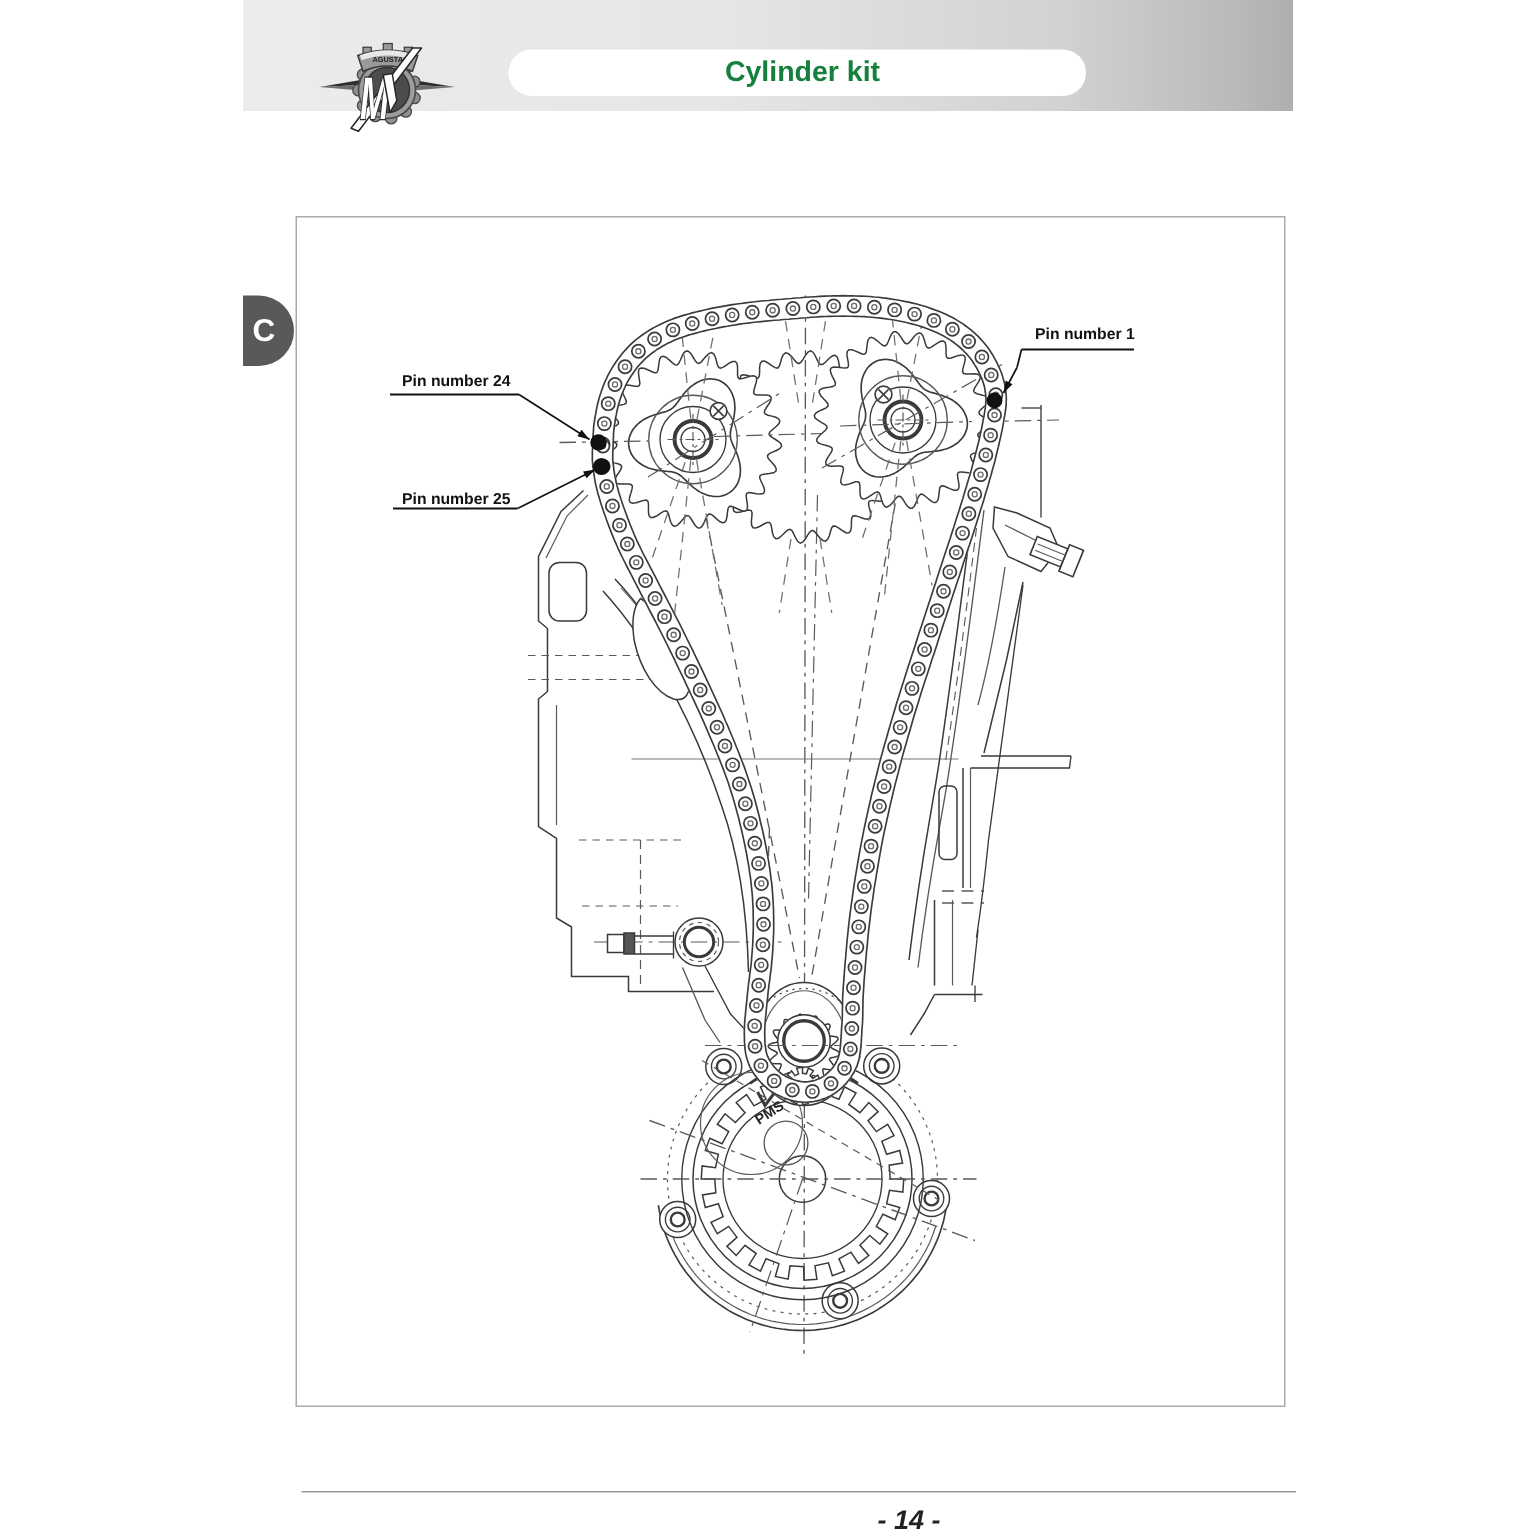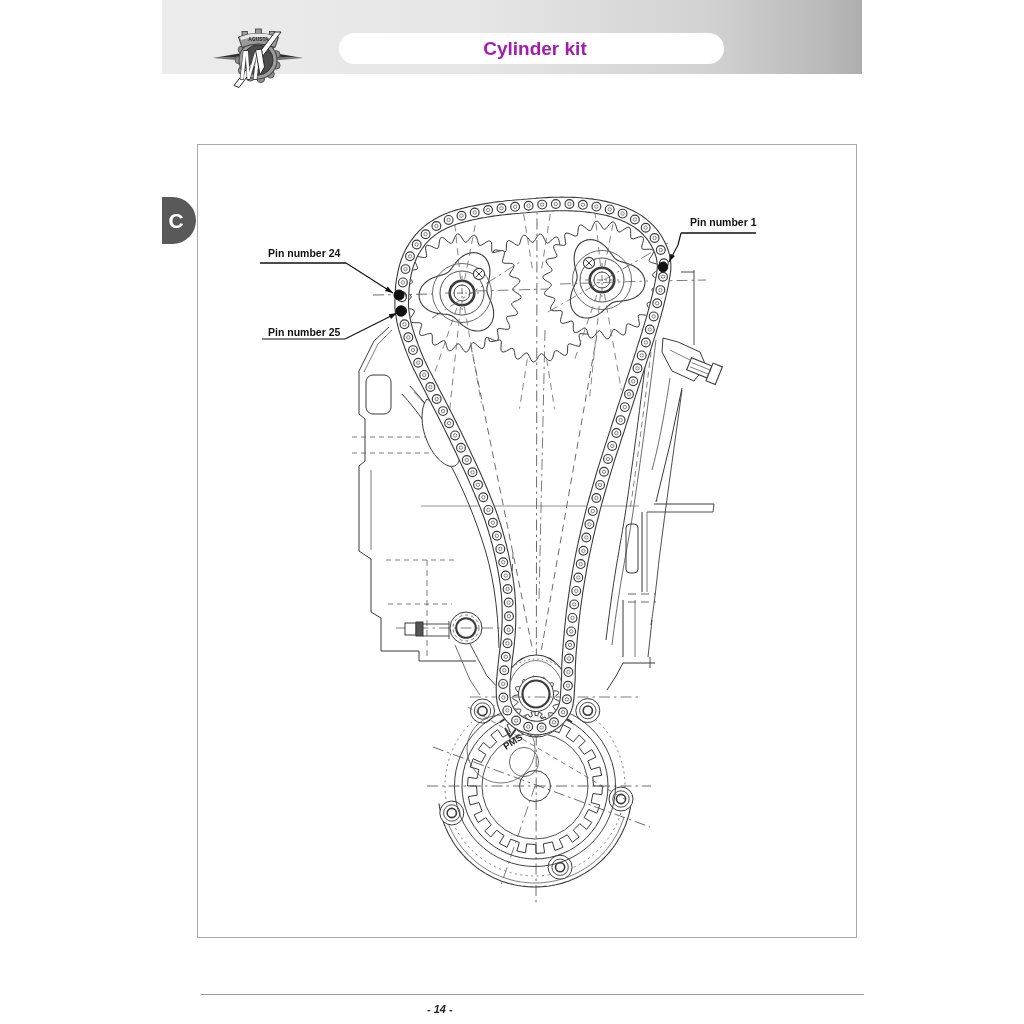--- a/index.html
+++ b/index.html
@@ -1,25 +1,25 @@
 <!DOCTYPE html>
 <html><head><meta charset="utf-8"><style>
 html,body{margin:0;padding:0;width:1024px;height:1024px;background:#fff;
 font-family:"Liberation Sans",sans-serif;position:relative;overflow:hidden}
 .bar{position:absolute;left:162px;top:0;width:700px;height:74px;
 background:linear-gradient(to right,#ececec 0%,#e6e6e6 45%,#d2d2d2 78%,#b9b9b9 95%,#aeaeae 100%)}
 .pill{position:absolute;left:339px;top:33px;width:385px;height:31px;background:#fff;border-radius:16px;
-display:flex;align-items:center;justify-content:center;font-size:19px;font-weight:bold;color:#a21caf;padding-left:7px;box-sizing:border-box}
+display:flex;align-items:center;justify-content:center;font-size:19px;font-weight:bold;color:#15803d;padding-left:7px;box-sizing:border-box}
 .ctab{position:absolute;left:162px;top:197px;width:34px;height:47px;background:#595959;
 border-radius:0 24px 24px 0;color:#fff;font-weight:bold;font-size:21px;
 display:flex;align-items:center;justify-content:center;padding-right:6px;box-sizing:border-box}
 .frame{position:absolute;left:197px;top:144px;width:658px;height:792px;border:1px solid #aaa}
 .flineA{position:absolute;left:201px;top:994px;width:663px;height:1px;background:#999}
-.pageno{position:absolute;left:427px;top:1003px;width:200px;text-align:left;
-font-size:11px;font-weight:bold;font-style:italic;color:#222}
+.pageno{position:absolute;left:427px;top:1003px;width:200px;text-align:right;
+font-size:18px;font-weight:bold;font-style:italic;color:#222}
 .logo{position:absolute;left:212px;top:22px}
 svg.main{position:absolute;left:0;top:0}
 </style></head>
 <body>
 <div class="bar"></div>
 <div class="pill">Cylinder kit</div>
 <svg class="logo" width="92" height="66" viewBox="0 0 92 66">
     <path d="M 1,36 L 42,29 L 43,34 Z" fill="#2f2f2f"></path>
     <path d="M 1,36 L 43,34 L 42,39.5 Z" fill="#6f6f6f"></path>
     <path d="M 91,36 L 50,29 L 49,34 Z" fill="#2f2f2f"></path>

